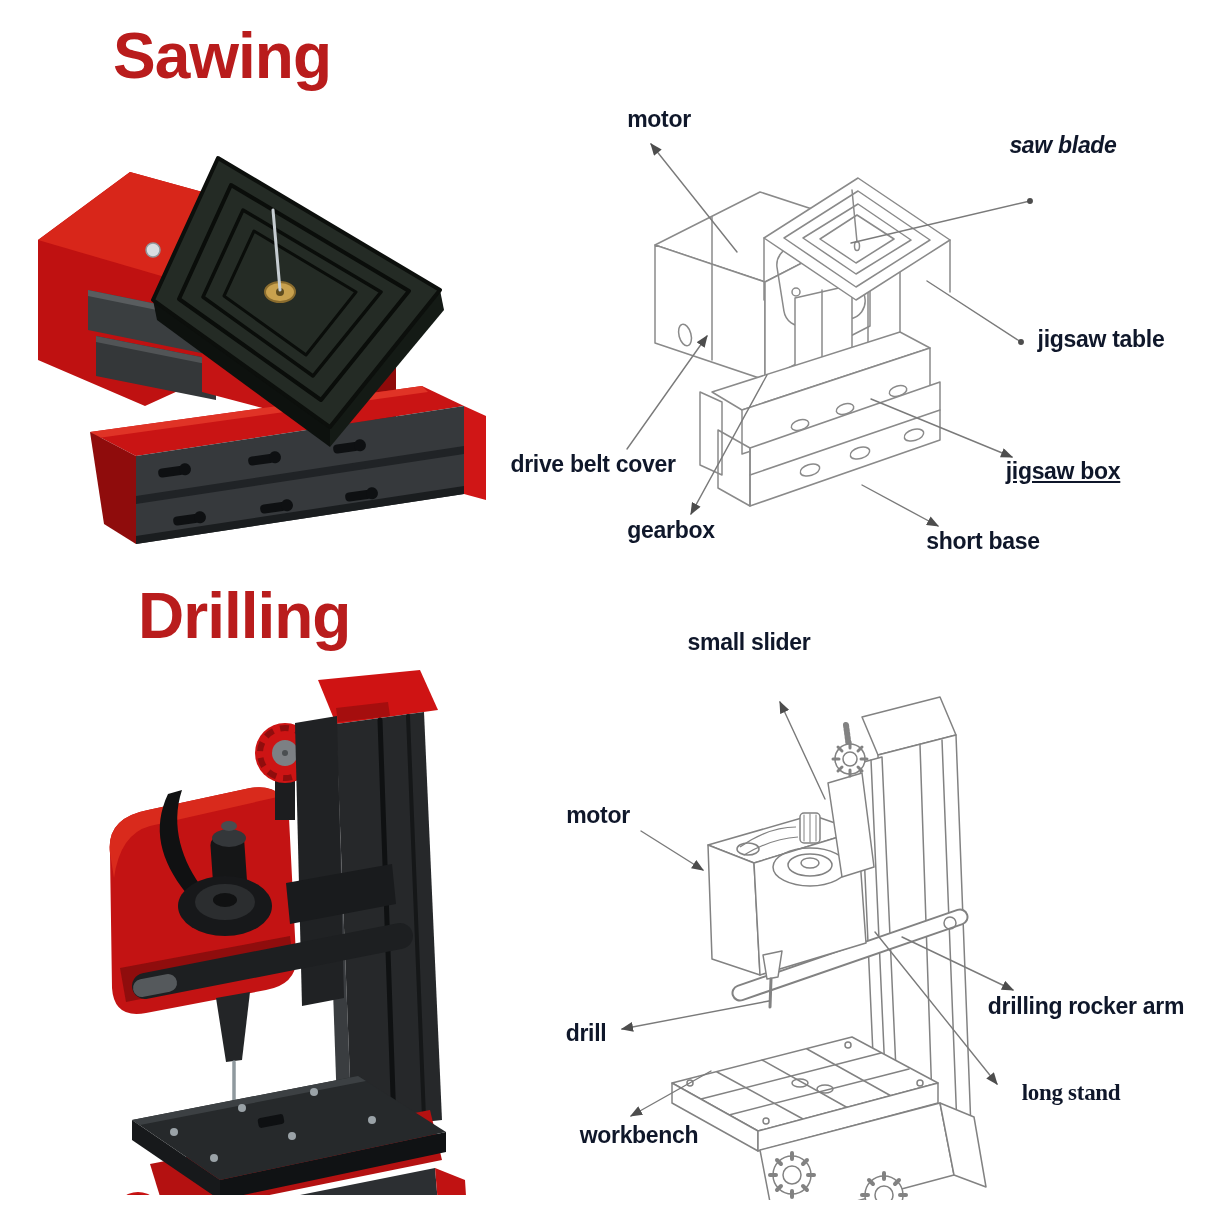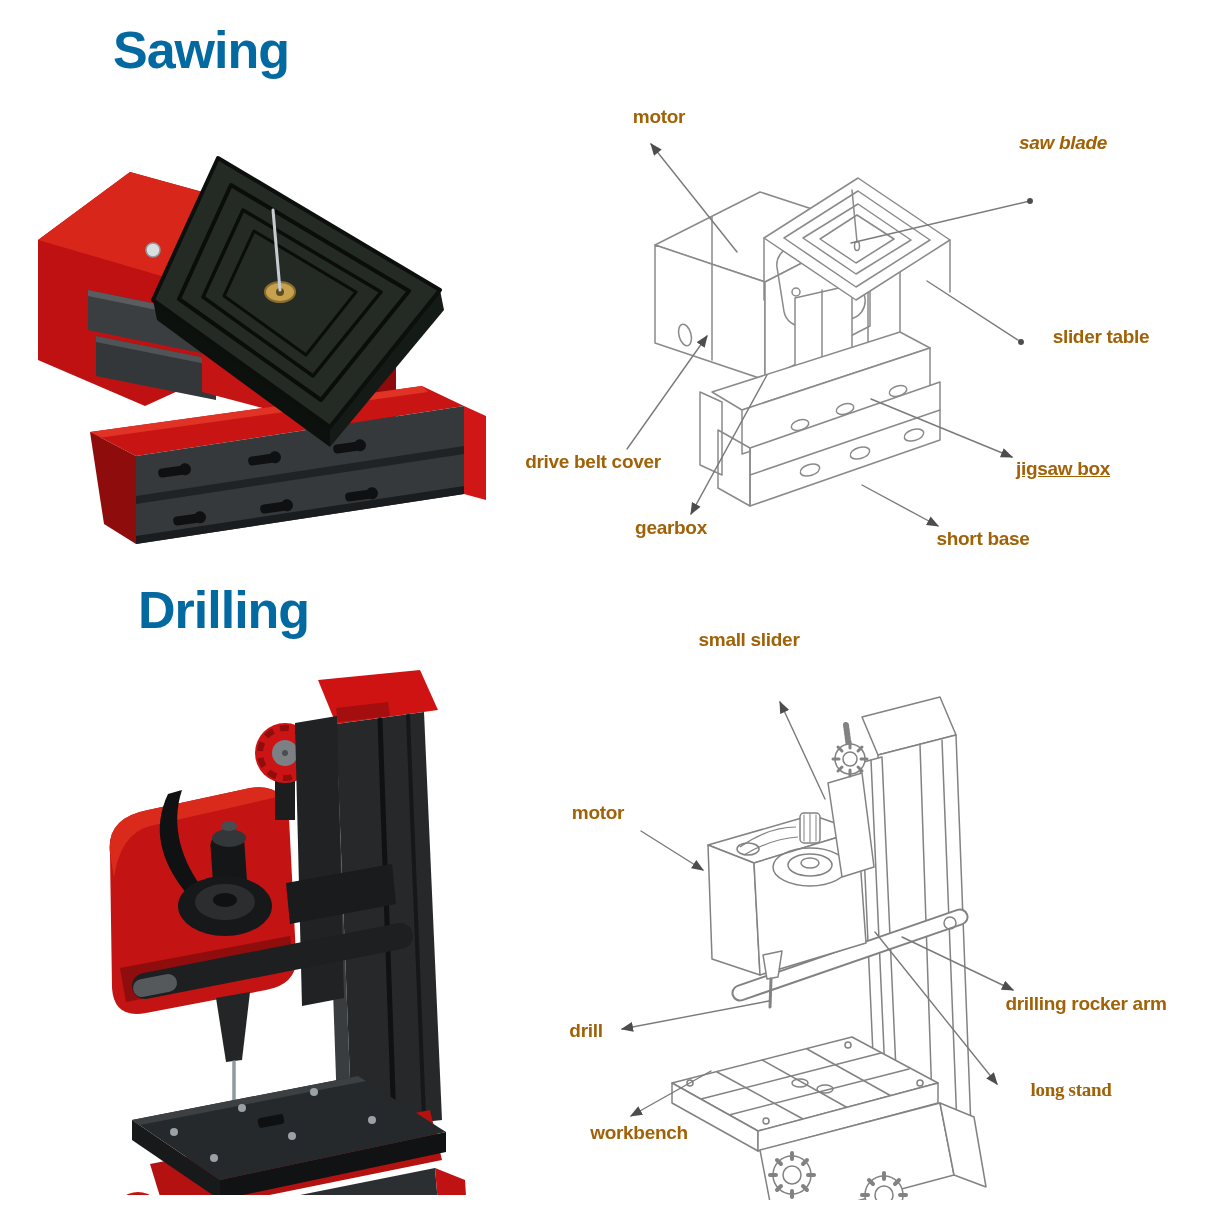--- a/index.html
+++ b/index.html
@@ -1,21 +1,21 @@
 <!DOCTYPE html>
 <html><head>
 <meta charset="utf-8">
 <style>
   html,body{margin:0;padding:0;background:#fff;}
   .canvas{position:relative;width:1214px;height:1214px;background:#ffffff;overflow:hidden;
           font-family:"Liberation Sans",sans-serif;}
-  .section-title{position:absolute;font-weight:bold;font-size:52px;letter-spacing:-1px;
-                 color:#0369a1;white-space:nowrap;line-height:1;}
-  .part-label{position:absolute;transform:translateX(-50%);font-weight:bold;font-size:19px;
-              letter-spacing:-0.3px;color:#a16207;white-space:nowrap;line-height:1.1;}
+  .section-title{position:absolute;font-weight:bold;font-size:64px;letter-spacing:-1px;
+                 color:#b91c1c;white-space:nowrap;line-height:1;}
+  .part-label{position:absolute;transform:translateX(-50%);font-weight:bold;font-size:23px;
+              letter-spacing:-0.3px;color:#0f172a;white-space:nowrap;line-height:1.1;}
   svg{position:absolute;display:block;}
   .art line,.art polyline{stroke-linecap:round;}
 </style>
 </head>
 <body>
 
 <div class="canvas">
 
   <div class="section-title" style="left:113px;top:24px;">Sawing</div>
   <div class="section-title" style="left:138px;top:584px;">Drilling</div>
@@ -327,21 +327,21 @@
       <line x1="641" y1="831" x2="703" y2="870" marker-end="url(#arw)"></line>
       <line x1="769" y1="1001" x2="622" y2="1029" marker-end="url(#arw)"></line>
       <line x1="902" y1="937" x2="1013" y2="990" marker-end="url(#arw)"></line>
       <line x1="875" y1="932" x2="997" y2="1084" marker-end="url(#arw)"></line>
       <line x1="711" y1="1071" x2="631" y2="1116" marker-end="url(#arw)"></line>
     </g>
   </svg>
 
   <div class="part-label" style="left:659px;top:107px;">motor</div>
   <div class="part-label" style="left:1063px;top:133px;font-style:italic;">saw blade</div>
-  <div class="part-label" style="left:1101px;top:327px;">slider table</div>
+  <div class="part-label" style="left:1101px;top:327px;">jigsaw table</div>
   <div class="part-label" style="left:593px;top:452px;">drive belt cover</div>
   <div class="part-label" style="left:671px;top:518px;">gearbox</div>
   <div class="part-label" style="left:1063px;top:459px;text-decoration:underline;">jigsaw box</div>
   <div class="part-label" style="left:983px;top:529px;">short base</div>
 
   <div class="part-label" style="left:749px;top:630px;">small slider</div>
   <div class="part-label" style="left:598px;top:803px;">motor</div>
   <div class="part-label" style="left:586px;top:1021px;">drill</div>
   <div class="part-label" style="left:1086px;top:994px;">drilling rocker arm</div>
   <div class="part-label" style="left:1071px;top:1080px;font-family:Liberation Serif, serif;">long stand</div>

